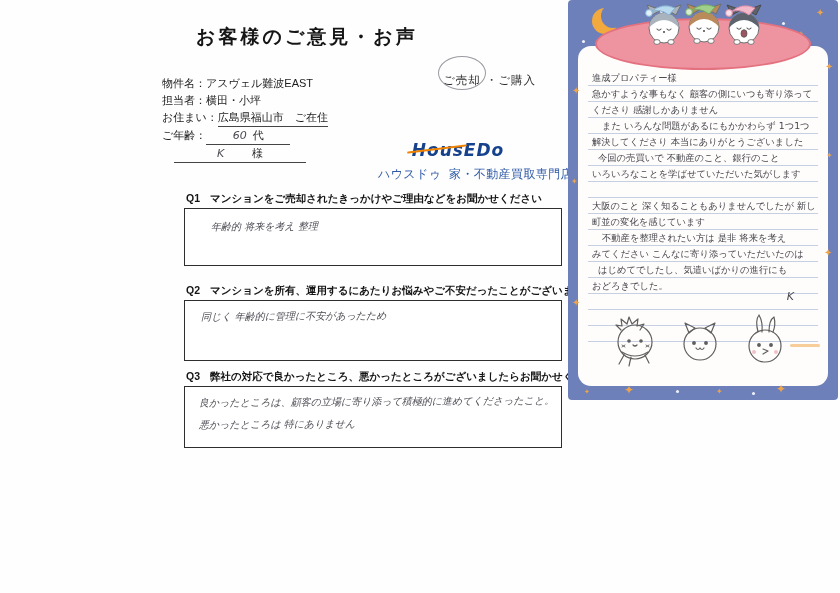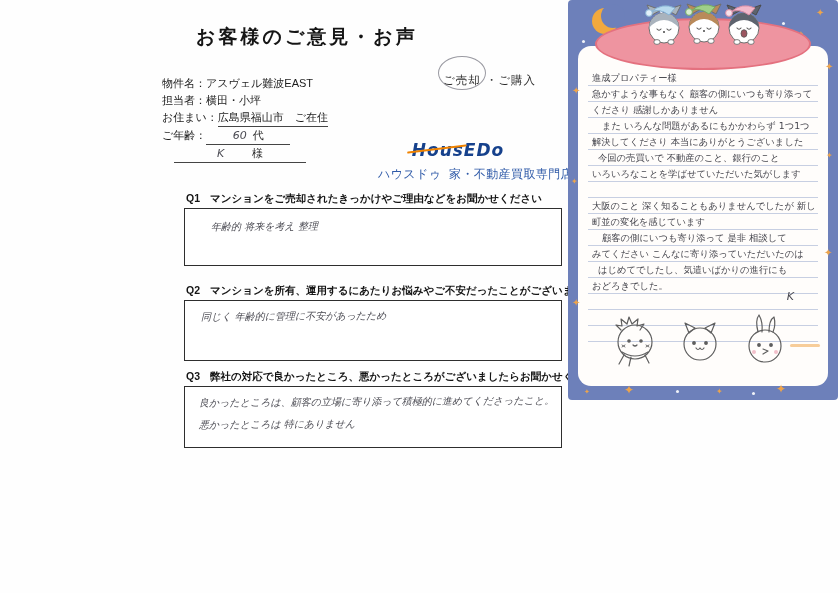--- a/index.html
+++ b/index.html
@@ -223,21 +223,21 @@
         <div class="hw">進成プロパティー様</div>
         <div class="hw">急かすような事もなく 顧客の側にいつも寄り添って</div>
         <div class="hw">くださり 感謝しかありません</div>
         <div class="hw ind1">また いろんな問題があるにもかかわらず 1つ1つ</div>
         <div class="hw">解決してくださり 本当にありがとうございました</div>
         <div class="hw ind2">今回の売買いで 不動産のこと、銀行のこと</div>
         <div class="hw">いろいろなことを学ばせていただいた気がします</div>
         <div class="hw"></div>
         <div class="hw">大阪のこと 深く知ることもありませんでしたが 新しく</div>
         <div class="hw">町並の変化を感じています</div>
-        <div class="hw ind1">顧客の側にいつも寄り添って 是非 相談して</div>
+        <div class="hw ind1">不動産を整理されたい方は 是非 将来を考え</div>
         <div class="hw">みてください こんなに寄り添っていただいたのは</div>
         <div class="hw ind2">はじめてでしたし、気遣いばかりの進行にも</div>
         <div class="hw">おどろきでした。</div>
       </div>
 
       <div class="sig">K</div>
 
       <svg class="doodles" width="200" height="82" viewBox="0 0 200 82">
         <g stroke="#5f5f5f" stroke-width="1.2" fill="none" stroke-linecap="round" stroke-linejoin="round">
 

